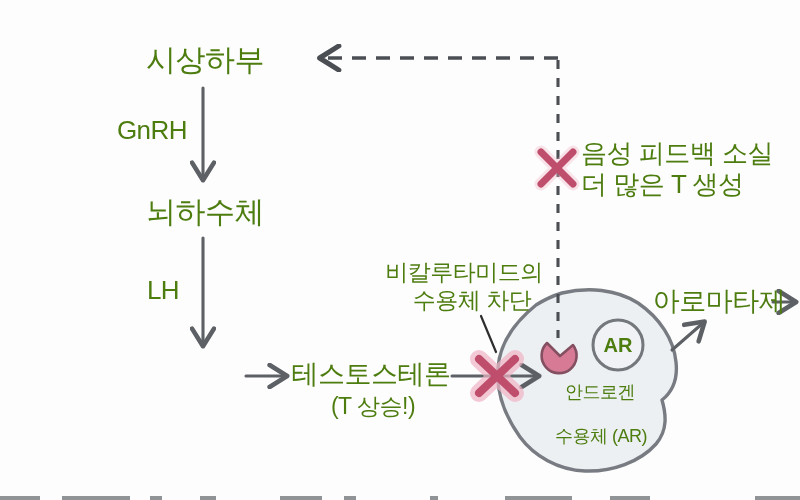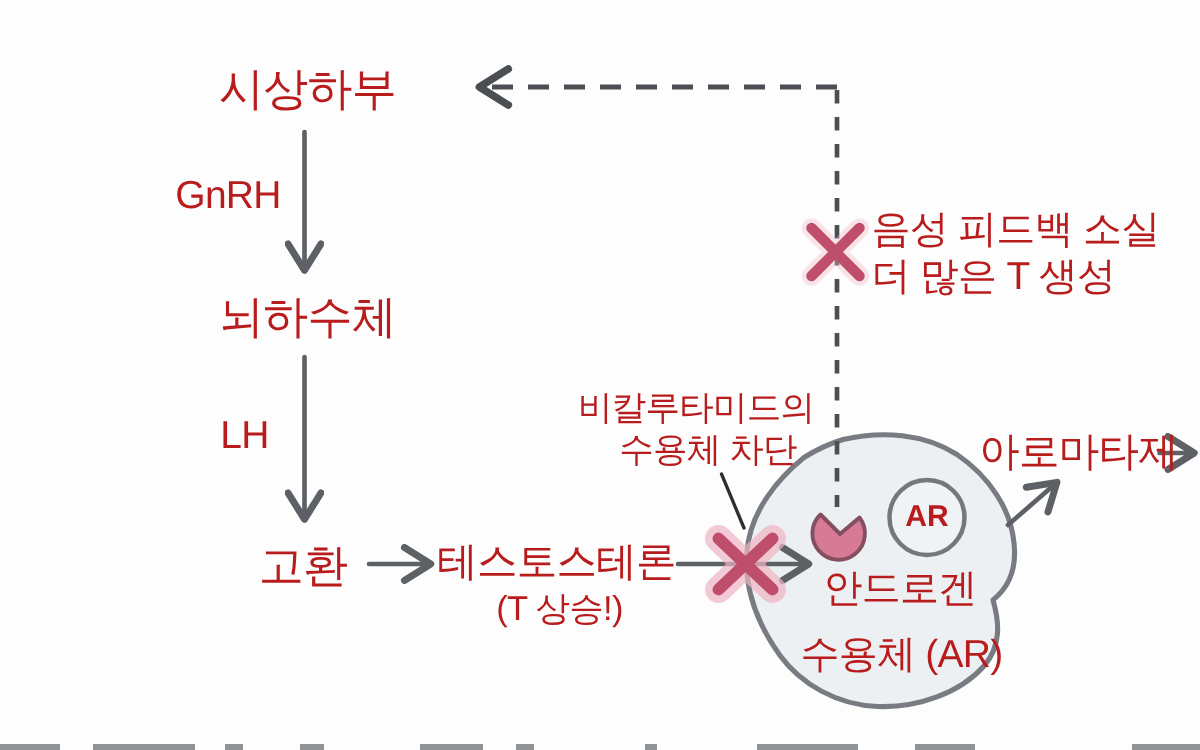--- a/index.html
+++ b/index.html
@@ -3,31 +3,31 @@
 <meta charset="utf-8">
 <style>
   html,body{margin:0;padding:0;background:#e9e9e9;}
   .stage{
     position:relative;width:800px;height:500px;background:#fdfdfd;
     overflow:hidden;font-family:"Liberation Sans","DejaVu Sans",sans-serif;
     color:#202124;
   }
   .stage svg{position:absolute;left:0;top:0;}
   .lbl{
-    position:absolute;white-space:nowrap;color:#b91c1c;
+    position:absolute;white-space:nowrap;color:#4d7c0f;
     transform:translate(-50%,-50%);text-align:center;letter-spacing:-0.5px;
   }
   .lbl.left{transform:translate(0,-50%);text-align:right;}
   .node{font-size:30px;font-weight:500;}
   .hormone{font-size:26px;font-weight:400;}
   .big{font-size:27px;font-weight:500;}
   .note{font-size:23px;font-weight:400;}
   .annot{font-size:23px;font-weight:400;}
   .feedback{font-size:26px;font-weight:400;}
-  .cellText{font-size:26px;font-weight:400;}
+  .cellText{font-size:18px;font-weight:400;}
   .arLabel{font-size:20px;font-weight:700;letter-spacing:0;}
   .cutoff{
     position:absolute;left:0;bottom:0;width:800px;height:4px;
     background:
       linear-gradient(90deg,
         #6d7175 0 40px, transparent 40px 62px,
         #6d7175 62px 130px, transparent 130px 150px,
         #6d7175 150px 162px, transparent 162px 200px,
         #6d7175 200px 216px, transparent 216px 280px,
         #6d7175 280px 322px, transparent 322px 344px,
@@ -113,21 +113,20 @@
       <path d="M 547 343
                A 17.5 17.5 0 1 0 573 345
                L 560 356 Z" fill="#d67a95" stroke="#845061" stroke-width="2.6" stroke-linejoin="round"></path>
     </g>
   </svg>
 
   <div class="lbl node" style="left:205px;top:60px;">시상하부</div>
   <div class="lbl hormone" style="left:152px;top:130px;">GnRH</div>
   <div class="lbl node" style="left:205px;top:212px;">뇌하수체</div>
   <div class="lbl hormone" style="left:163px;top:290px;">LH</div>
-  <div class="lbl node" style="left:202px;top:378px;">고환</div>
   <div class="lbl big" style="left:371px;top:374px;">테스토스테론</div>
   <div class="lbl annot" style="left:464px;top:272px;">비칼루타미드의</div>
 
   <div class="lbl note" style="left:373px;top:406px;">(T 상승!)</div>
   <div class="lbl annot" style="left:472px;top:300px;">수용체 차단</div>
 
   <div class="lbl left feedback" style="left:581px;top:153px;">음성 피드백 소실</div>
   <div class="lbl left feedback" style="left:581px;top:184px;">더 많은 T 생성</div>
 
   <div class="lbl big" style="left:719px;top:301px;">아로마타제</div>

